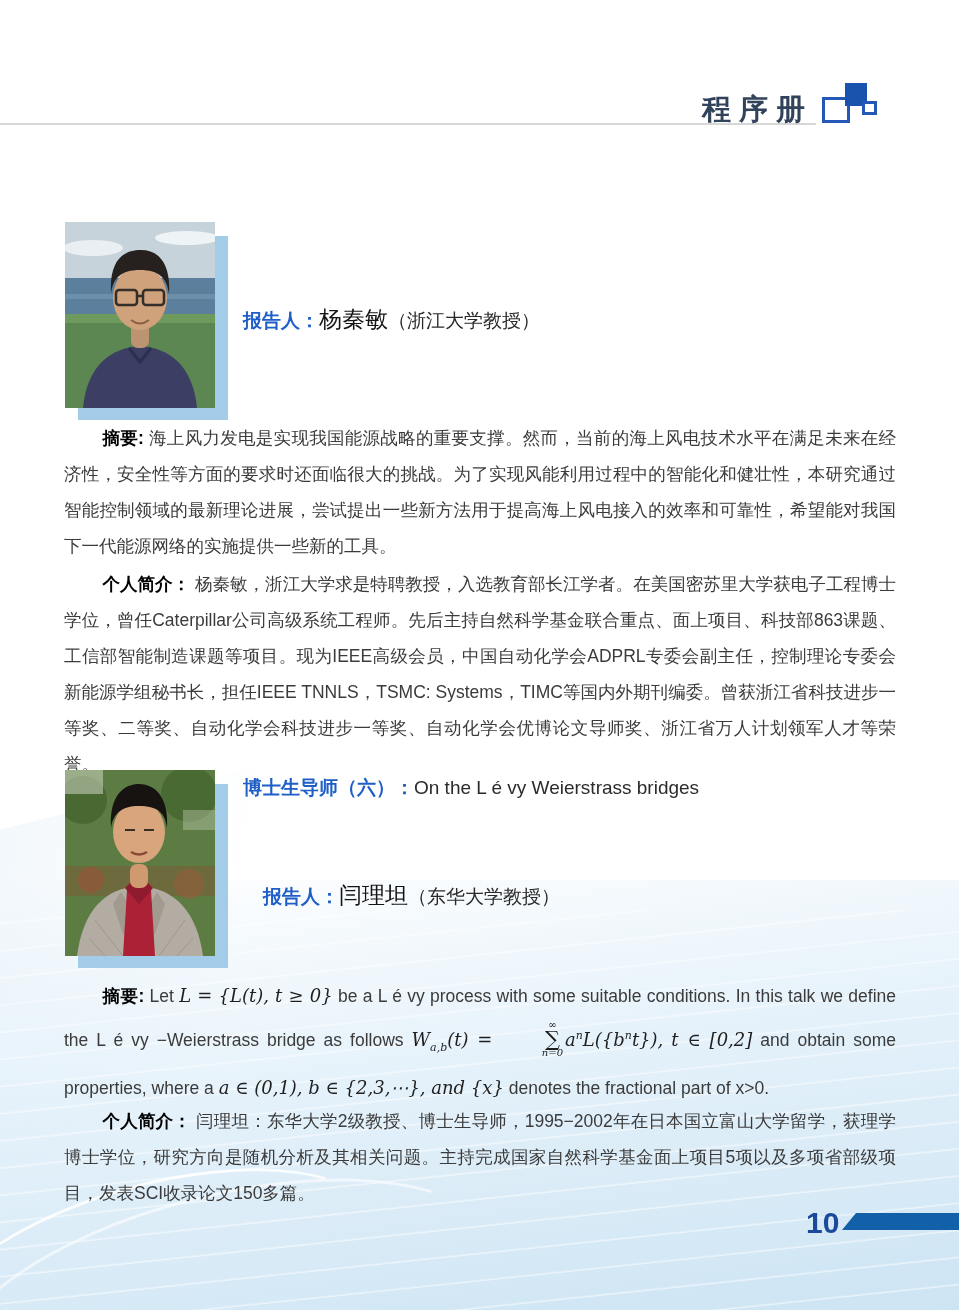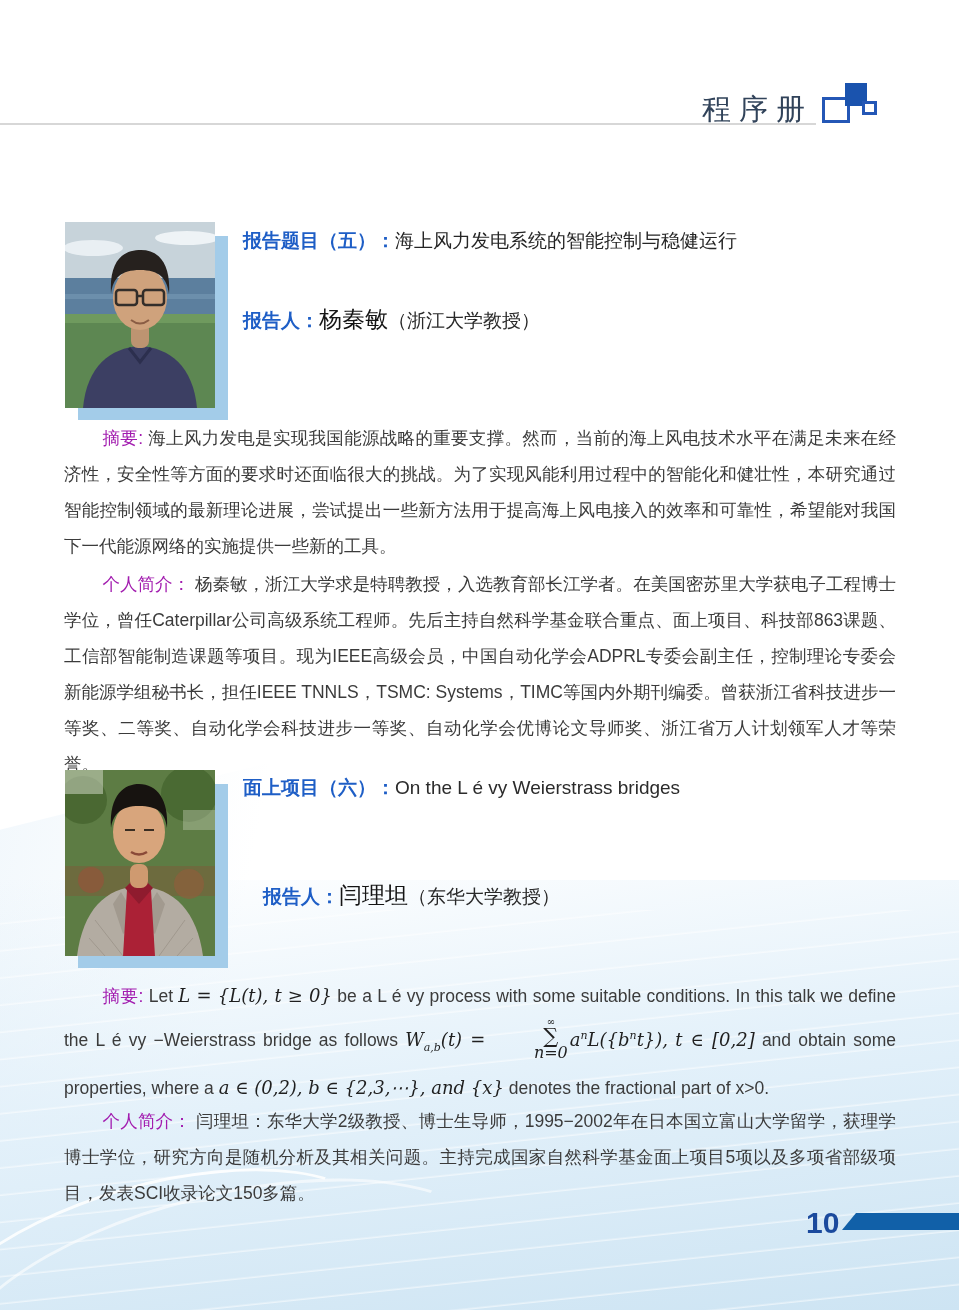--- a/index.html
+++ b/index.html
@@ -16,21 +16,21 @@
     background:linear-gradient(115deg, rgba(213,232,246,.45), rgba(255,255,255,0) 65%);
     transform:rotate(-14deg);}
   .arc{position:absolute;border:3px solid rgba(255,255,255,.85);border-radius:50%;
     border-bottom-color:transparent;border-right-color:transparent;border-left-color:transparent;}
   .arc1{left:-90px;bottom:-90px;width:480px;height:210px;transform:rotate(-16deg);}
   .arc2{left:-60px;bottom:-120px;width:560px;height:230px;transform:rotate(-14deg);opacity:.7;}
 
   
   .header-rule{position:absolute;top:123px;left:0;width:816px;height:2px;background:#d7d7d7;}
   .header-title{position:absolute;top:90px;right:146px;font-family:"DejaVu Serif","Liberation Serif",serif;
-    font-size:29px;letter-spacing:8px;color:#31435a;}
+    font-size:29px;letter-spacing:8px;color:#31435a;font-weight:bold;}
   .sq{position:absolute;box-sizing:border-box;}
   .sq-big{left:822px;top:97px;width:28px;height:26px;border:3px solid #2457b6;background:#ffffff;z-index:1;}
   .sq-fill{left:845px;top:83px;width:22px;height:23px;background:#1a53ae;z-index:2;}
   .sq-small{left:862px;top:101px;width:15px;height:14px;border:3px solid #2457b6;background:#ffffff;z-index:3;}
 
   
   .photo-backdrop{position:absolute;width:150px;height:184px;background:#a3cce9;}
   .photo{position:absolute;width:150px;height:186px;overflow:hidden;}
   .photo svg{display:block;width:100%;height:100%;}
   .backdrop5{left:78px;top:236px;} .photo5{left:65px;top:222px;}
@@ -44,28 +44,28 @@
 
   .presenter-row{position:absolute;left:243px;font-size:19px;color:#1d1d1d;}
   .presenter-row5{top:304px;} .presenter-row6{top:880px;margin-left:20px;}
   .presenter-name{font-size:23px;font-weight:normal;color:#141414;}
   .affiliation{font-size:19px;color:#2a2a2a;text-align:right;}
 
   .para{position:absolute;left:64px;width:832px;margin:0;font-size:17.5px;line-height:36px;
     color:#3b3b3b;text-align:justify;text-indent:2.2em;}
   .abstract5{top:420px;} .bio5{top:566px;}
   .abstract6{top:976px;line-height:40px;} .bio6{top:1103px;}
-  .plabel{color:#a21caf;font-weight:normal;}
+  .plabel{color:#000000;font-weight:bold;}
 
   
   .math{font-family:"DejaVu Serif","Liberation Serif",serif;font-style:italic;font-size:18px;color:#1f1f1f;}
   .math sub,.math sup{font-size:11px;font-style:italic;}
   .sum-stack{display:inline-flex;flex-direction:column;align-items:center;vertical-align:middle;
     line-height:1;font-style:normal;position:relative;top:-2px;margin:0 2px;}
-  .sum-top{font-size:10px;} .sum-sym{font-size:21px;line-height:.9;} .sum-bot{font-size:16px;font-style:italic;}
+  .sum-top{font-size:10px;} .sum-sym{font-size:21px;line-height:.9;} .sum-bot{font-size:10px;font-style:italic;}
 
   
   .page-num{position:absolute;left:806px;top:1206px;font-size:30px;font-weight:bold;color:#1b4a9d;}
   .page-bar{position:absolute;left:842px;top:1213px;width:117px;height:17px;background:#1160a8;
     clip-path:polygon(14px 0, 100% 0, 100% 100%, 0 100%);}
 </style>
 </head>
 <body>
 
 <div class="page">
@@ -99,23 +99,20 @@
       <path d="M46 72 C44 36 60 28 76 28 C94 28 106 42 104 72 C102 56 94 48 75 48 C56 48 48 56 46 72 Z" fill="#26211e"></path>
       <g stroke="#332e2a" stroke-width="2.5" fill="none">
         <rect x="51" y="68" width="21" height="15" rx="3"></rect>
         <rect x="78" y="68" width="21" height="15" rx="3"></rect>
         <line x1="72" y1="74" x2="78" y2="74"></line>
       </g>
       <path d="M66 98 Q75 105 84 98" stroke="#8a5d44" stroke-width="2" fill="none"></path>
     </svg>
   </div>
 
-  <div class="title-row title-row5">
-    <span class="blue-label">报告题目（五）：</span><span class="talk-title">海上风力发电系统的智能控制与稳健运行</span>
-  </div>
   <div class="presenter-row presenter-row5">
     <span class="blue-label">报告人：</span><span class="presenter-name">杨秦敏</span><span class="affiliation">（浙江大学教授）</span>
   </div>
 
   <p class="para abstract5">
     <span class="plabel">摘要:</span>
     <span>海上风力发电是实现我国能源战略的重要支撑。然而，当前的海上风电技术水平在满足未来在经济性，安全性等方面的要求时还面临很大的挑战。为了实现风能利用过程中的智能化和健壮性，本研究通过智能控制领域的最新理论进展，尝试提出一些新方法用于提高海上风电接入的效率和可靠性，希望能对我国下一代能源网络的实施提供一些新的工具。</span>
   </p>
 
   <p class="para bio5">
@@ -150,39 +147,39 @@
       <path d="M46 58 C44 24 60 14 74 14 C92 14 104 30 102 58 C100 42 92 36 74 36 C56 36 48 44 46 58 Z" fill="#171310"></path>
       <g stroke="#3a2d22" stroke-width="2" fill="none">
         <line x1="60" y1="60" x2="70" y2="60"></line>
           <line x1="79" y1="60" x2="89" y2="60"></line>
       </g>
       <path d="M66 82 Q74 87 82 82" stroke="#8a4a38" stroke-width="2.5" fill="none"></path>
     </svg>
   </div>
 
   <div class="title-row title-row6">
-    <span class="blue-label">面上项目（六）：</span><span class="talk-title-en">On the L é vy Weierstrass bridges</span>
+    <span class="blue-label">博士生导师（六）：</span><span class="talk-title-en">On the L é vy Weierstrass bridges</span>
   </div>
   <div class="presenter-row presenter-row6">
     <span class="blue-label">报告人：</span><span class="presenter-name">闫理坦</span><span class="affiliation">（东华大学教授）</span>
   </div>
 
   <p class="para abstract6">
     <span class="plabel">摘要:</span>
     <span>Let</span>
     <span class="math">L = {L(t), t ≥ 0}</span>
     <span>be a L é vy process with some suitable conditions. In this talk we define the L é vy −Weierstrass bridge as follows</span>
     <span class="math"><span>W</span><sub>a,b</sub><span>(t) = </span><span class="sum-stack">
           <span class="sum-top">∞</span>
           <span class="sum-sym">∑</span>
           <span class="sum-bot">n=0</span>
         </span><span>a</span><sup>n</sup><span>L({b</span><sup>n</sup><span>t}),</span></span>
     <span class="math">t ∈ [0,2]</span>
     <span>and obtain some properties, where a</span>
-    <span class="math">a ∈ (0,2), b ∈ {2,3,⋯}, and {x}</span>
+    <span class="math">a ∈ (0,1), b ∈ {2,3,⋯}, and {x}</span>
     <span>denotes the fractional part of x&gt;0.</span>
   </p>
 
   <p class="para bio6">
     <span class="plabel">个人简介：</span>
     <span>闫理坦：东华大学2级教授、博士生导师，1995−2002年在日本国立富山大学留学，获理学博士学位，研究方向是随机分析及其相关问题。主持完成国家自然科学基金面上项目5项以及多项省部级项目，发表SCI收录论文150多篇。</span>
   </p>
 
   <div class="page-num">10</div>
   <div class="page-bar"></div>

